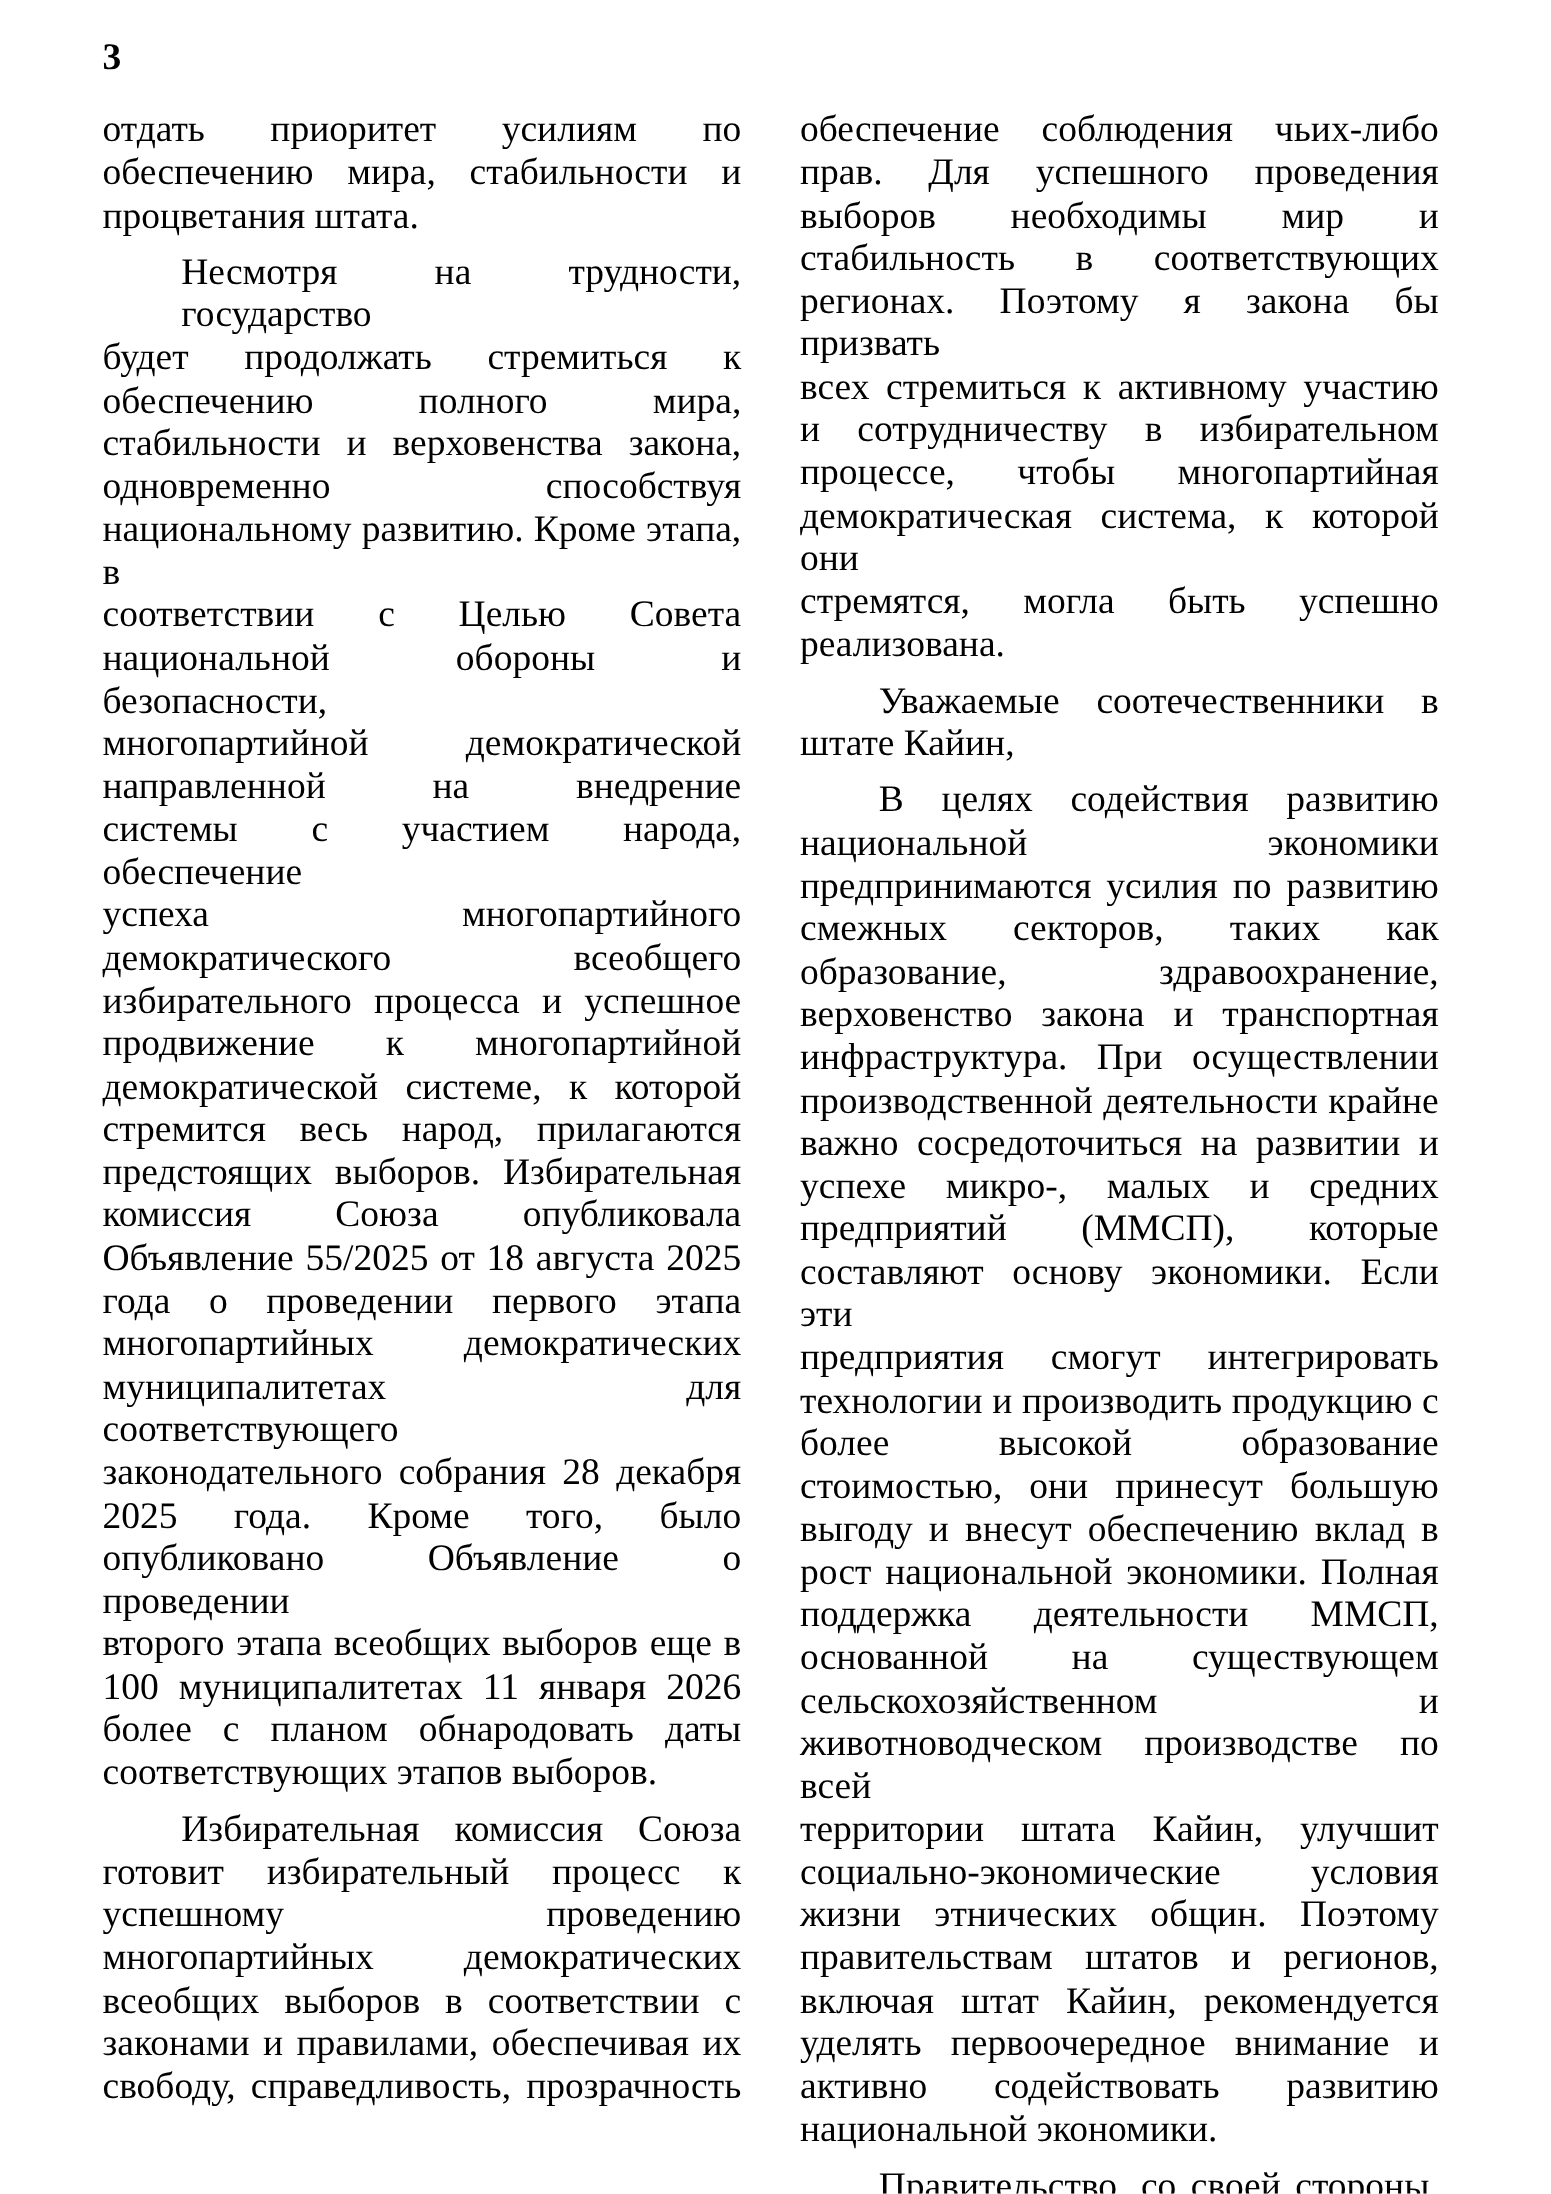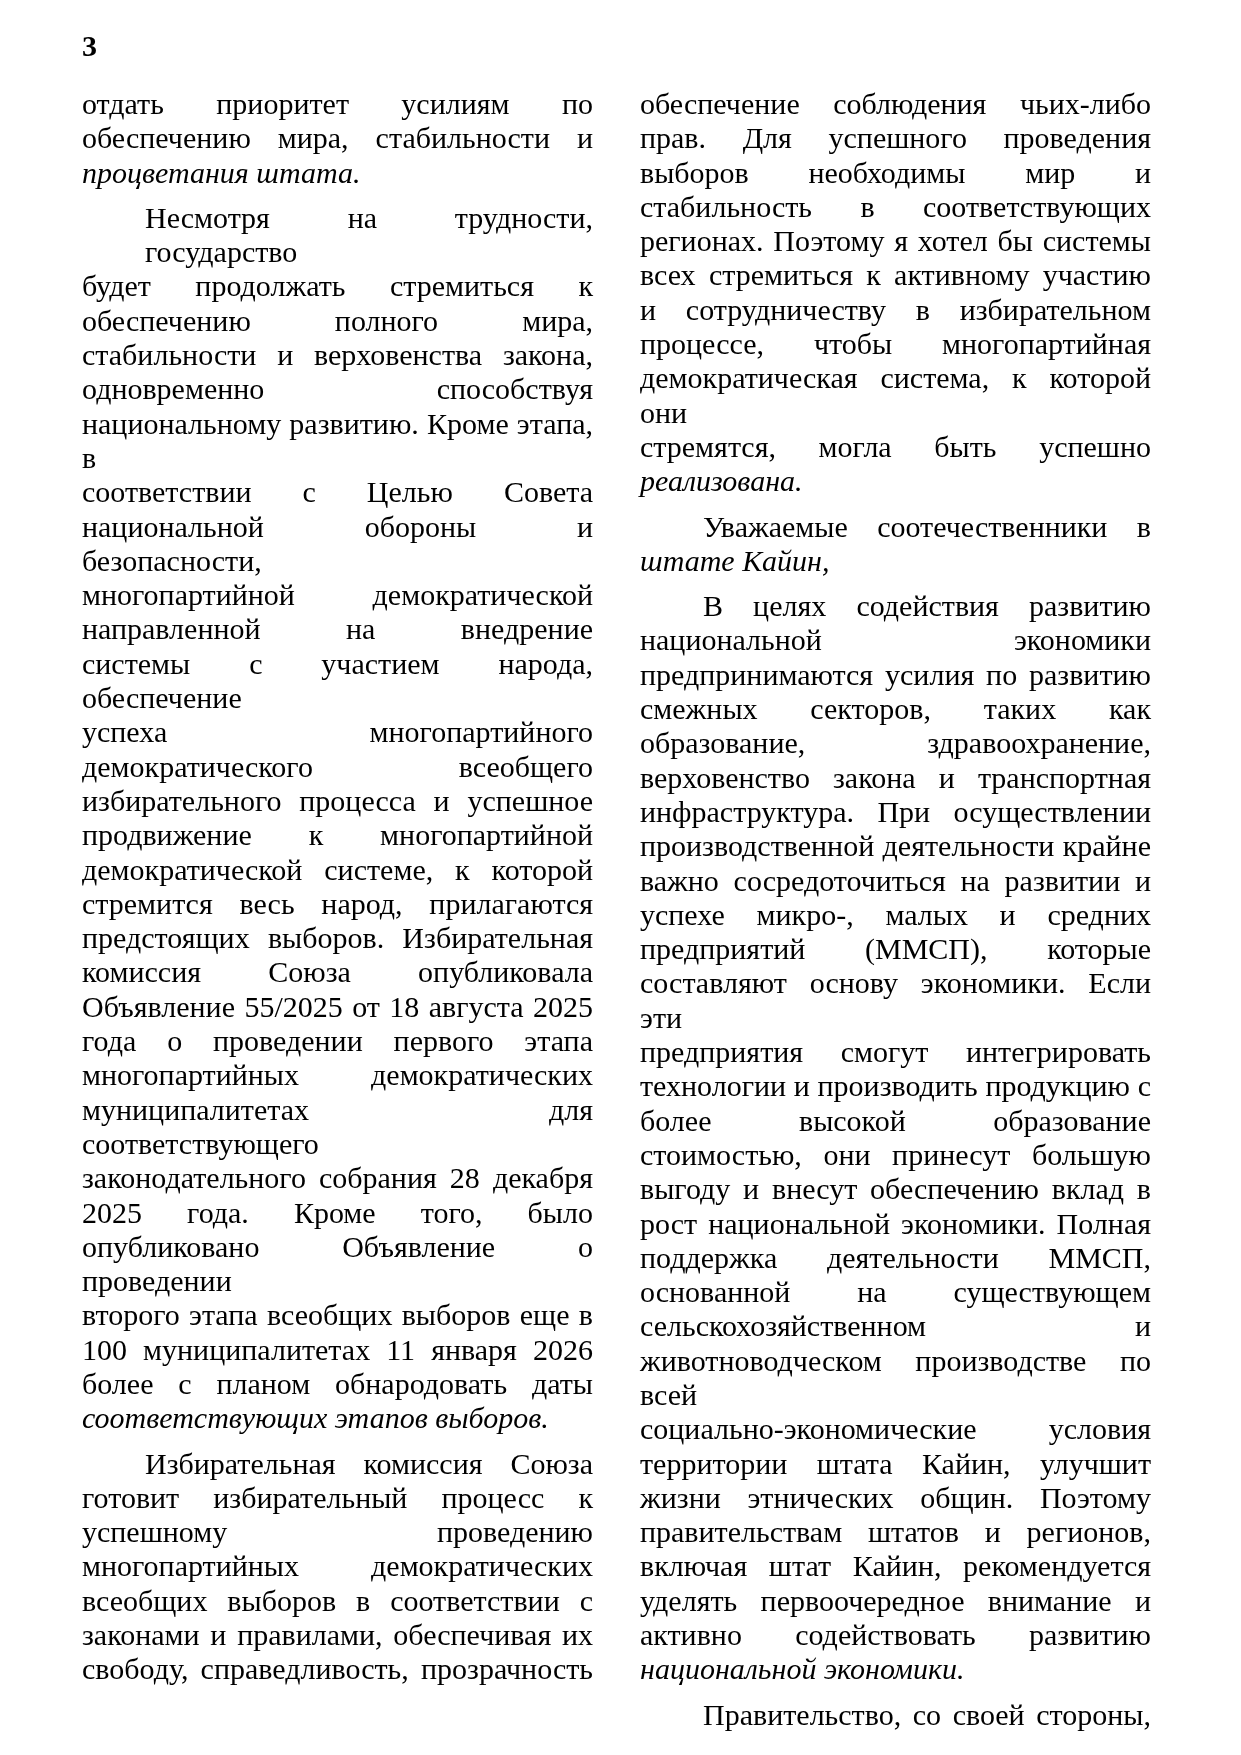--- a/index.html
+++ b/index.html
@@ -43,21 +43,20 @@
     text-align: justify;
     text-align-last: justify;
     -moz-text-align-last: justify;
     box-sizing: border-box;
   }
   .line.indent {
     padding-left: 63px;
   }
   .line.end {
     text-align-last: left;
-    font-style: italic;
     -moz-text-align-last: left;
   }
 </style>
 </head>
 <body>
 
 <div class="page">
   <div class="page-number">3</div>
   <div class="columns">
     <div class="column">
@@ -107,21 +106,21 @@
           <div class="line">законами и правилами, обеспечивая их</div>
           <div class="line">свободу, справедливость, прозрачность</div>
         </div>
       </div>
     <div class="column">
         <div class="paragraph">
           <div class="line">обеспечение соблюдения чьих-либо</div>
           <div class="line">прав. Для успешного проведения</div>
           <div class="line">выборов необходимы мир и</div>
           <div class="line">стабильность в соответствующих</div>
-          <div class="line">регионах. Поэтому я хотел бы системы</div>
+          <div class="line">регионах. Поэтому я закона бы призвать</div>
           <div class="line">всех стремиться к активному участию</div>
           <div class="line">и сотрудничеству в избирательном</div>
           <div class="line">процессе, чтобы многопартийная</div>
           <div class="line">демократическая система, к которой они</div>
           <div class="line">стремятся, могла быть успешно</div>
           <div class="line end">реализована.</div>
         </div>
         <div class="paragraph">
           <div class="line indent">Уважаемые соотечественники в</div>
           <div class="line end">штате Кайин,</div>
@@ -142,22 +141,22 @@
           <div class="line">предприятия смогут интегрировать</div>
           <div class="line">технологии и производить продукцию с</div>
           <div class="line">более высокой образование</div>
           <div class="line">стоимостью, они принесут большую</div>
           <div class="line">выгоду и внесут обеспечению вклад в</div>
           <div class="line">рост национальной экономики. Полная</div>
           <div class="line">поддержка деятельности ММСП,</div>
           <div class="line">основанной на существующем</div>
           <div class="line">сельскохозяйственном и</div>
           <div class="line">животноводческом производстве по всей</div>
+          <div class="line">территории штата Кайин, улучшит</div>
           <div class="line">социально-экономические условия</div>
-          <div class="line">территории штата Кайин, улучшит</div>
           <div class="line">жизни этнических общин. Поэтому</div>
           <div class="line">правительствам штатов и регионов,</div>
           <div class="line">включая штат Кайин, рекомендуется</div>
           <div class="line">уделять первоочередное внимание и</div>
           <div class="line">активно содействовать развитию</div>
           <div class="line end">национальной экономики.</div>
         </div>
         <div class="paragraph">
           <div class="line indent">Правительство, со своей стороны,</div>
         </div>

